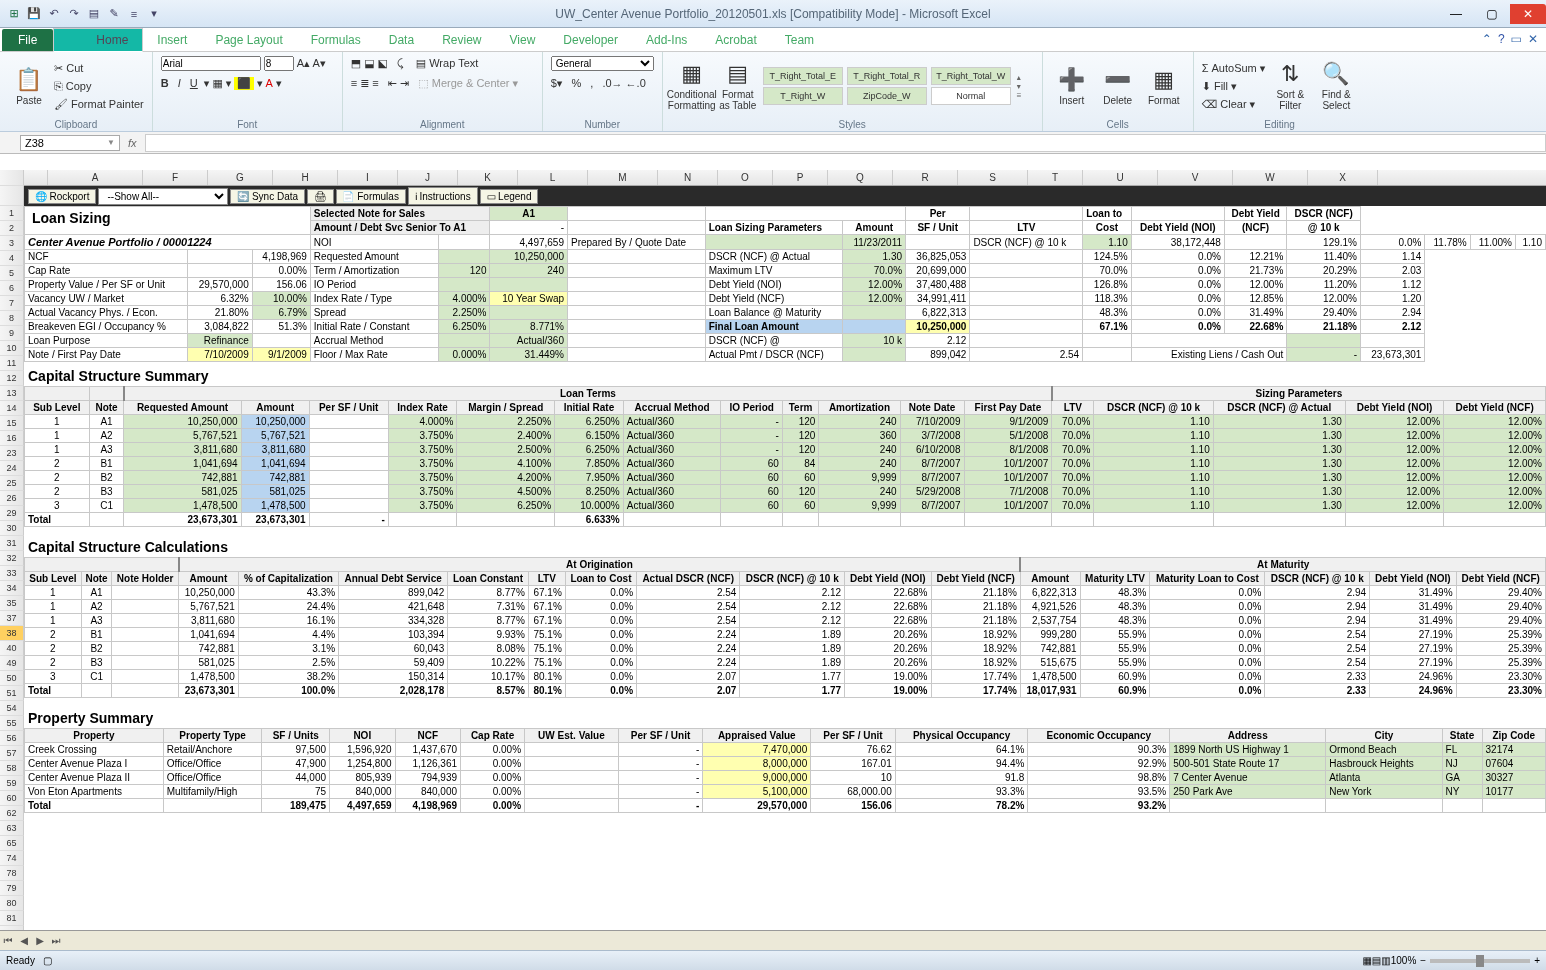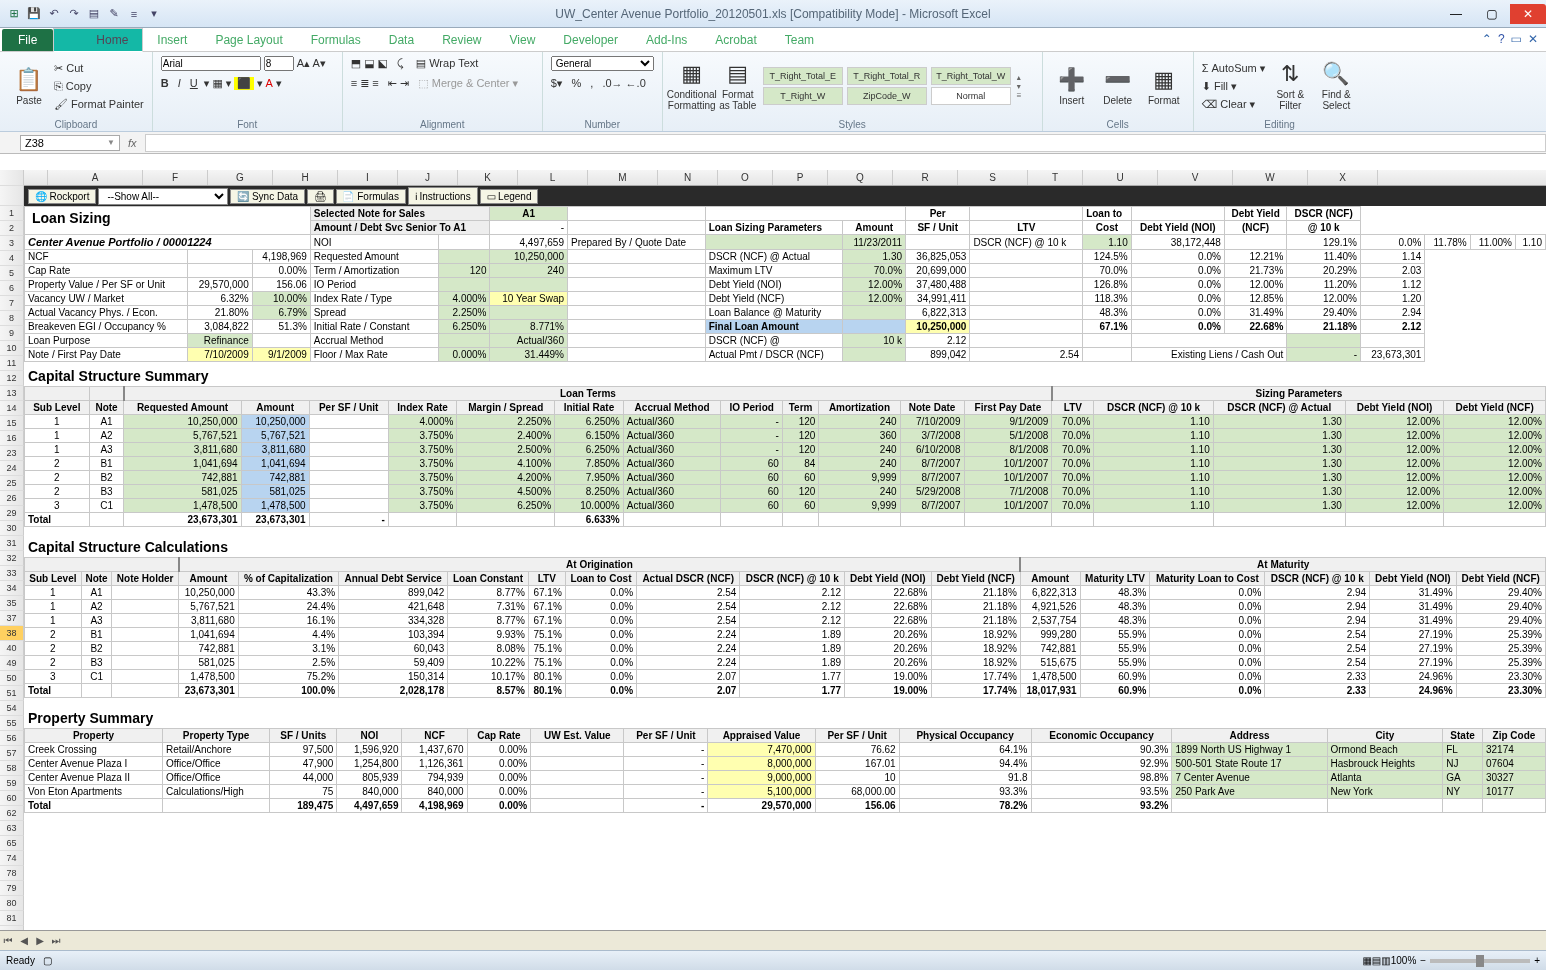--- a/index.html
+++ b/index.html
@@ -899,21 +899,21 @@
                 <td class="val" style="text-align:right">0.0%</td>
                 <td class="val" style="text-align:right">2.54</td>
                 <td class="val" style="text-align:right">27.19%</td>
                 <td class="val" style="text-align:right">25.39%</td>
               </tr>
               <tr>
                 <td class="" style="text-align:center">3</td>
                 <td class="" style="text-align:center">C1</td>
                 <td class="" style="text-align:left"></td>
                 <td class="val" style="text-align:right">1,478,500</td>
-                <td class="val" style="text-align:right">75.2%</td>
+                <td class="val" style="text-align:right">38.2%</td>
                 <td class="val" style="text-align:right">150,314</td>
                 <td class="val" style="text-align:right">10.17%</td>
                 <td class="val" style="text-align:right">80.1%</td>
                 <td class="val" style="text-align:right">0.0%</td>
                 <td class="val" style="text-align:right">2.07</td>
                 <td class="val" style="text-align:right">1.77</td>
                 <td class="val" style="text-align:right">19.00%</td>
                 <td class="val" style="text-align:right">17.74%</td>
                 <td class="val" style="text-align:right">1,478,500</td>
                 <td class="val" style="text-align:right">60.9%</td>
@@ -1018,21 +1018,21 @@
                 <td class="val" style="text-align:right;">10</td>
                 <td class="val" style="text-align:right;">91.8</td>
                 <td class="val" style="text-align:right;">98.8%</td>
                 <td class="grn" style="text-align:left;">7 Center Avenue</td>
                 <td class="grn" style="text-align:left;">Atlanta</td>
                 <td class="grn" style="text-align:left;">GA</td>
                 <td class="grn" style="text-align:left;">30327</td>
               </tr>
               <tr>
                 <td class="" style="text-align:left;">Von Eton Apartments</td>
-                <td class="" style="text-align:left;">Calculations/High</td>
+                <td class="" style="text-align:left;">Multifamily/High</td>
                 <td class="val" style="text-align:right;">75</td>
                 <td class="val" style="text-align:right;">840,000</td>
                 <td class="val" style="text-align:right;">840,000</td>
                 <td class="val" style="text-align:right;">0.00%</td>
                 <td class="val" style="text-align:right;"></td>
                 <td class="val" style="text-align:right;">-</td>
                 <td class="val yel" style="text-align:right;">5,100,000</td>
                 <td class="val" style="text-align:right;">68,000.00</td>
                 <td class="val" style="text-align:right;">93.3%</td>
                 <td class="val" style="text-align:right;">93.5%</td>

